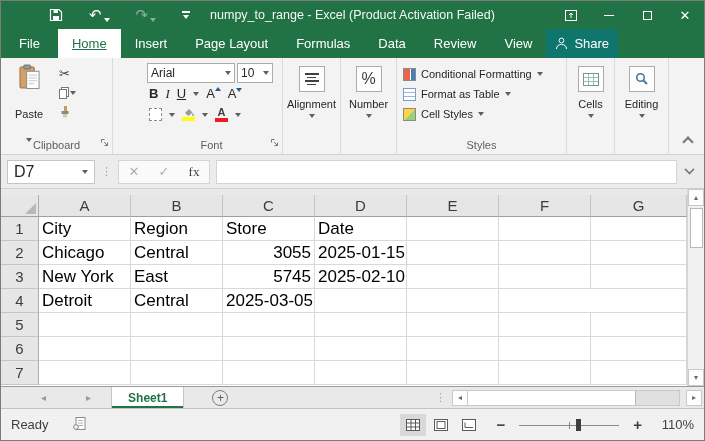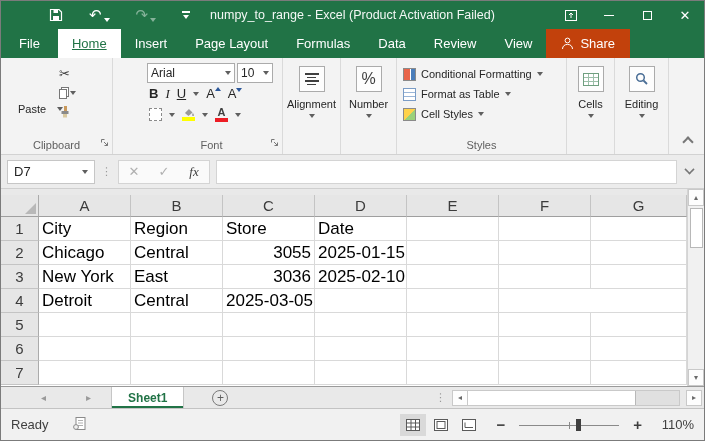--- a/index.html
+++ b/index.html
@@ -22,32 +22,32 @@
   .ico-min { width:10px; height:1px; background:#fff; }
   .ico-max { width:9px; height:9px; border:1px solid #fff; }
   .ico-close { font-size:13px; color:#fff; line-height:1; }
 
   
   .tabrow { height:29px; background:#217346; display:flex; align-items:stretch; flex:none; }
   .rtab { display:flex; align-items:center; padding:0 14px; font-size:13px; color:#fff; cursor:default; }
   .rtab.file { padding:0 18px; }
   .rtab.active { background:#fff; color:#217346;text-decoration:underline; }
   .tellme { margin-left:auto; display:flex; align-items:center; gap:5px; padding:0 10px; font-size:13px; color:rgba(255,255,255,.55); }
-  .share { display:flex; align-items:center; gap:6px; padding:0 15px; font-size:13px; color:#fff; background:#c2410c; }
+  .share { display:flex; align-items:center; gap:6px; padding:0 9px; font-size:13px; color:#fff; background:#0f766e; }
 
   
   .ribbon { height:97px; background:#f3f3f3; border-bottom:1px solid #d2d2d2; display:flex; flex:none; position:relative; }
   .rgroup { position:relative; border-right:1px solid #dadada; height:100%; flex:none; }
   .rgroup-label { position:absolute; bottom:3px; left:0; right:0; text-align:center; font-size:11px; color:#5f5f5f; }
   .launcher { position:absolute; bottom:3px; right:3px; }
   .dd { width:0; height:0; border-left:3px solid transparent; border-right:3px solid transparent; border-top:4px solid #5f5f5f; display:inline-block; }
 
   
   .g-clipboard { width:112px; display:flex; padding:6px 4px 0 6px; gap:8px; }
-  .paste-big { display:flex; flex-direction:row; align-items:center; width:44px; gap:11px; }
+  .paste-big { display:flex; flex-direction:column; align-items:center; width:44px; gap:18px; }
   .paste-big .lbl { font-size:11px; color:#262626; }
   .clip-mini { display:flex; flex-direction:column; gap:4px; padding-top:2px; }
   .mini-row { display:flex; align-items:center; gap:3px; height:15px; }
   .glyph-scissors { font-size:13px; color:#3f3f3f; line-height:1; }
   .copy-icon { width:8px; height:10px; border:1px solid #777; background:#fff; box-shadow:2px -2px 0 -1px #fff, 2px -2px 0 0 #777; margin-top:2px; }
 
   
   .g-font { width:142px; padding:5px 4px 0 6px;margin-left:28px; }
   .combo-row { display:flex; gap:2px; }
   .combo { background:#fff; border:1px solid #ababab; height:20px; display:flex; align-items:center; font-size:12px; color:#262626; padding:0 3px; justify-content:space-between; }
@@ -85,25 +85,25 @@
   .g-cells { width:48px; }
   .g-editing { width:54px; }
   .cells-grid { width:16px; height:13px; border:1px solid #6f9f7f; background:
       repeating-linear-gradient(0deg, transparent 0 3px, #9cbfa9 3px 4px),
       repeating-linear-gradient(90deg, transparent 0 4px, #9cbfa9 4px 5px), #fff; }
   .ribbon-fill { flex:1; position:relative; border-right:none; }
   .collapse-chevron { position:absolute; right:12px; bottom:8px; width:8px; height:8px; border-top:2px solid #777; border-left:2px solid #777; transform:rotate(45deg); }
 
   
   .fbar { height:34px; background:#ececec; border-bottom:1px solid #cfcfcf; display:flex; align-items:center; padding:0 6px; flex:none; gap:6px; }
-  .namebox { width:88px; height:24px; background:#fff; border:1px solid #c6c6c6; display:flex; align-items:center; justify-content:space-between; padding:0 6px; font-size:13px; color:#262626; }
+  .namebox { width:88px; height:24px; background:#fff; border:1px solid #c6c6c6; display:flex; align-items:center; justify-content:space-between; padding:0 6px; font-size:16px; color:#262626; }
   .vdots { color:#9a9a9a; font-size:11px; letter-spacing:0; }
   .fx-group { height:24px; background:#fafafa; border:1px solid #d4d4d4; display:flex; align-items:center; gap:0; }
   .fx-btn { width:30px; text-align:center; font-size:13px; color:#b0b0b0; }
-  .fx-lbl { width:30px; text-align:center; font-size:13px; font-style:italic; font-family:"Liberation Serif", serif; color:#3f3f3f; }
+  .fx-lbl { width:30px; text-align:center; font-size:13px; font-family:"Liberation Serif", serif; color:#3f3f3f; }
   .fline { flex:1; height:24px; background:#fff; border:1px solid #d4d4d4; font-size:13px; color:#262626; display:flex; align-items:center; padding:0 6px; }
   .fbar-chev { width:9px; height:9px; border-right:2px solid #777; border-bottom:2px solid #777; transform:rotate(45deg) scale(.8); margin:0 4px 4px 2px; }
 
   
   .grid-wrap { height:197px; background:#e9e9e9; position:relative; flex:none; padding-top:6px; }
   .grid-inner { margin-right:17px; overflow:hidden; height:191px; background:#fff; }
   .hdr-row { display:flex; height:22px; }
   .corner { width:38px; flex:none; background:#e6e6e6; border-right:1px solid #ababab; border-bottom:1px solid #9f9f9f; position:relative; }
   .corner i { position:absolute; right:2px; bottom:2px; width:0; height:0; border-left:11px solid transparent; border-bottom:11px solid #b8b8b8; }
   .colhdr { width:92px; flex:none; background:#e6e6e6; border-right:1px solid #c4c4c4; border-bottom:1px solid #9f9f9f; text-align:center; font-size:15px; color:#3c3c3c; line-height:21px; }
@@ -397,21 +397,21 @@
           <div class="cell num">3055</div>
           <div class="cell">2025-01-15</div>
           <div class="cell"></div>
           <div class="cell"></div>
           <div class="cell"></div>
         </div>
         <div class="grow">
           <div class="rowhdr">3</div>
           <div class="cell">New York</div>
           <div class="cell">East</div>
-          <div class="cell num">3036</div>
+          <div class="cell num">5745</div>
           <div class="cell">2025-02-10</div>
           <div class="cell"></div>
           <div class="cell"></div>
           <div class="cell"></div>
         </div>
         <div class="grow">
           <div class="rowhdr">4</div>
           <div class="cell">Detroit</div>
           <div class="cell">Central</div>
           <div class="cell">2025-03-05</div>

